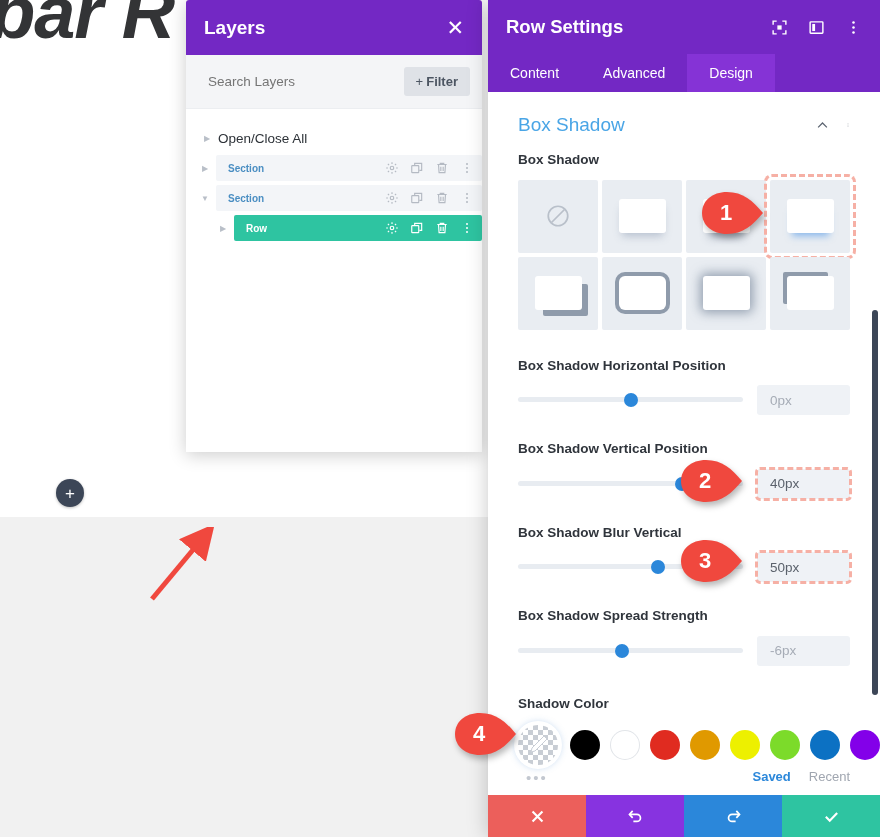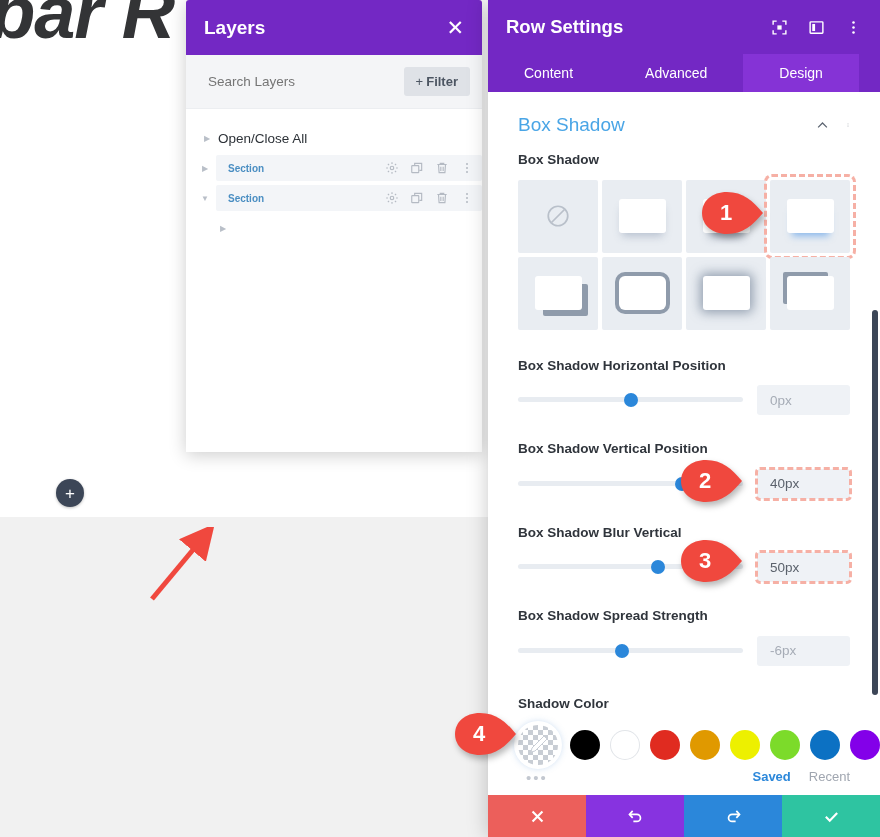--- a/index.html
+++ b/index.html
@@ -100,21 +100,21 @@
   }
   .settings-header {
     height: 54px; background: #7328c4;
     display: flex; align-items: center; padding: 0 18px;
   }
   .settings-title { color: #fff; font-size: 18.5px; font-weight: bold; flex: 1; }
   .sh-icons { display: flex; align-items: center; gap: 20px; }
   .sh-ico { width: 17px; height: 17px; cursor: pointer; }
   .tabs { height: 38px; background: #7328c4; display: flex; }
   .tab {
-    flex: 0 0 auto; padding: 0 36px; display: flex; align-items: center;
+    flex: 0 0 auto; padding: 0 22px; display: flex; align-items: center;
     color: #ffffff; font-size: 14px; cursor: pointer;
   }
   .tab.active { background: #8533d6; font-weight: normal; }
 
   .settings-scroll {
     position: absolute; top: 92px; left: 0; right: 0; bottom: 42px;
     background: #fff; overflow: hidden; padding: 0 30px;
   }
   .scrollbar-track {
     position: absolute; right: 0; top: 92px; width: 10px; bottom: 42px;
@@ -293,20 +293,41 @@
                 <circle cx="12" cy="5" r="1.7"></circle>
                 <circle cx="12" cy="12" r="1.7"></circle>
                 <circle cx="12" cy="19" r="1.7"></circle>
               </svg>
           </span>
         </div>
       </div>
 
       <div class="layer-item indent-2">
         <span class="tw">▶</span>
+        <div class="layer-chip row-chip">
+          <span class="layer-name">Row</span>
+          <span class="layer-icons">
+            <svg class="licon" viewBox="0 0 24 24" fill="none" stroke="#ffffff" stroke-width="2">
+                <circle cx="12" cy="12" r="3"></circle>
+                <path d="M12 2v3M12 19v3M2 12h3M19 12h3M4.9 4.9l2.1 2.1M17 17l2.1 2.1M19.1 4.9L17 7M7 17l-2.1 2.1"></path>
+              </svg>
+            <svg class="licon" viewBox="0 0 24 24" fill="none" stroke="#ffffff" stroke-width="2">
+                <rect x="3" y="8" width="12" height="12" rx="1"></rect>
+                <path d="M8 8V4h12v12h-4"></path>
+              </svg>
+            <svg class="licon" viewBox="0 0 24 24" fill="none" stroke="#ffffff" stroke-width="2">
+                <path d="M4 6h16M9 6V4h6v2M6 6l1 14h10l1-14M10 10v7M14 10v7"></path>
+              </svg>
+            <svg class="licon" viewBox="0 0 24 24" fill="#ffffff">
+                <circle cx="12" cy="5" r="1.7"></circle>
+                <circle cx="12" cy="12" r="1.7"></circle>
+                <circle cx="12" cy="19" r="1.7"></circle>
+              </svg>
+          </span>
+        </div>
       </div>
     </div>
   </div>
 
   <div class="settings-panel">
 
     <div class="settings-header">
       <div class="settings-title">Row Settings</div>
       <div class="sh-icons">
         <svg class="sh-ico" viewBox="0 0 24 24" fill="none" stroke="#fff" stroke-width="2">

